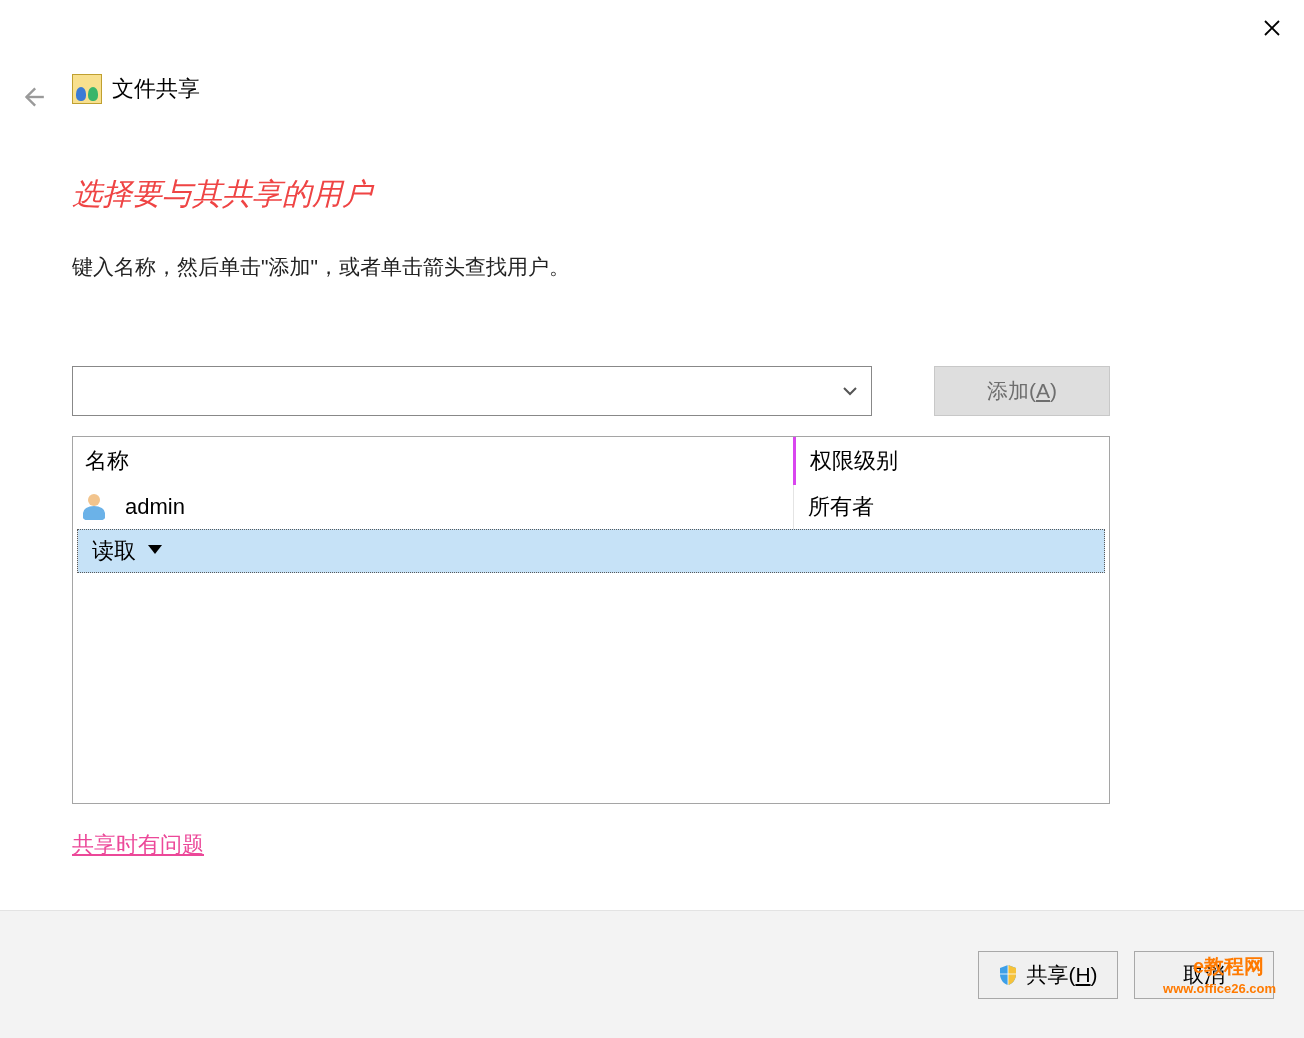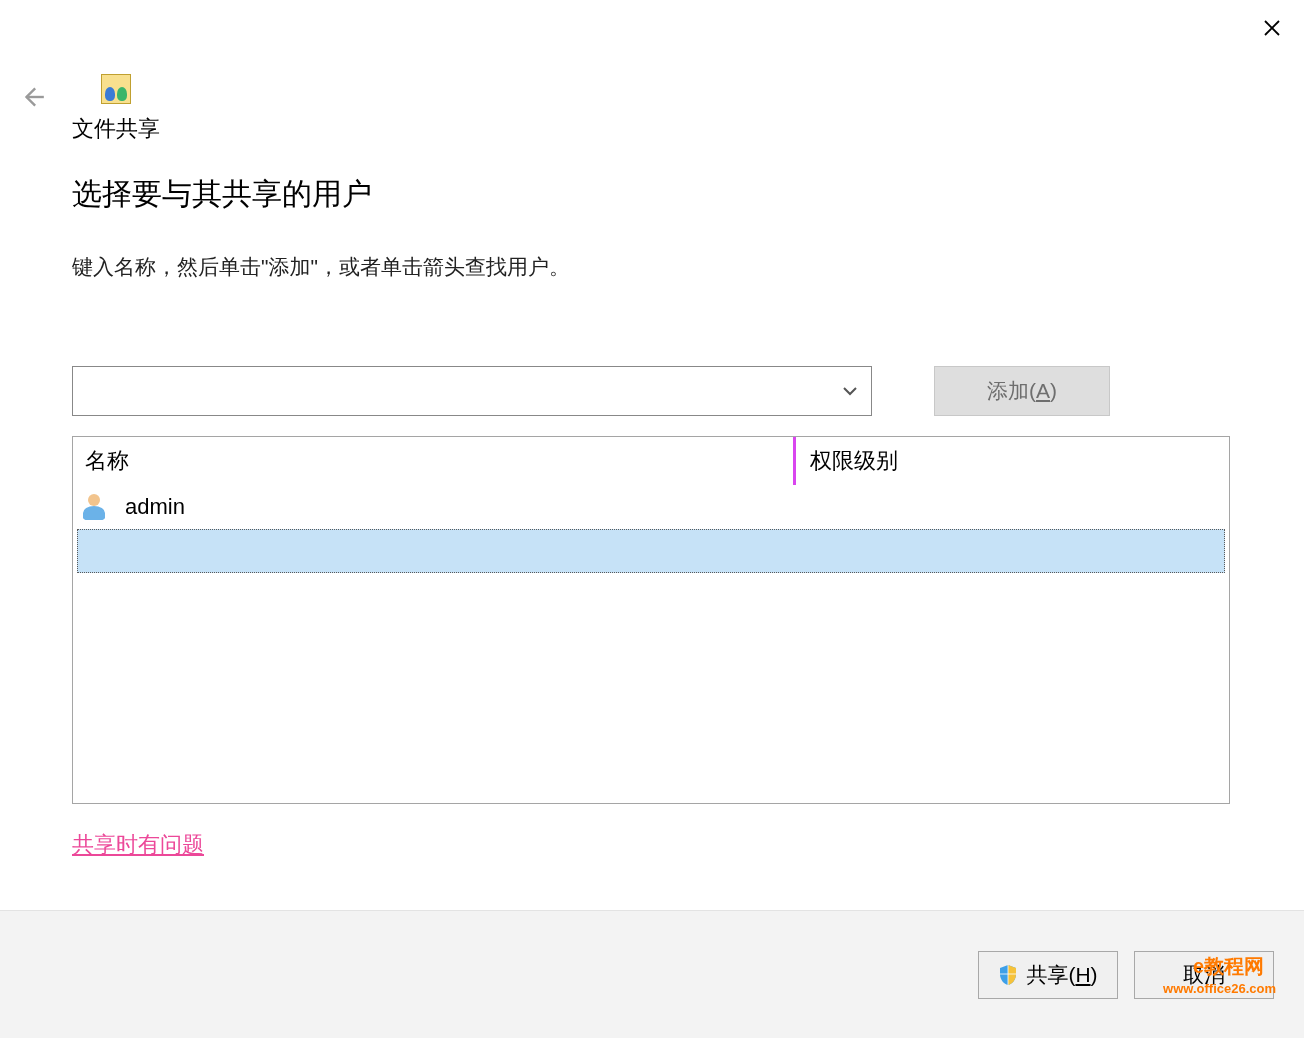--- a/index.html
+++ b/index.html
@@ -39,21 +39,20 @@
     color: #9a9a9a;
   }
   .nav-back svg { width: 26px; height: 26px; stroke: #9a9a9a; stroke-width: 2.2; fill: none; }
   .header-row {
     position: absolute;
     top: 74px;
     left: 72px;
     display: flex;
     align-items: center;
     gap: 10px;
-    flex-direction: column;
   }
   .app-icon {
     width: 30px;
     height: 30px;
     background: #f8e08e;
     border: 1px solid #c0a030;
     position: relative;
   }
   .app-icon::before, .app-icon::after {
     content: "";
@@ -64,21 +63,22 @@
     border-radius: 50% 50% 40% 40%;
   }
   .app-icon::before { left: 3px; background: #3a7bd5; }
   .app-icon::after { right: 3px; background: #3ab56a; }
   .header-title { font-size: 22px; }
   .main-heading {
     position: absolute;
     top: 174px;
     left: 72px;
     font-size: 30px;
-    color: #000000;
+    color: #ef4444;
+    font-style: italic;
   }
   .instruction {
     position: absolute;
     top: 253px;
     left: 72px;
     font-size: 21px;
     color: #222;
   }
   .input-row {
     position: absolute;
@@ -121,21 +121,21 @@
     display: flex;
     align-items: center;
     justify-content: center;
     margin-left: 48px;
   }
   .add-btn .ul { text-decoration: underline; }
   .list-box {
     position: absolute;
     top: 436px;
     left: 72px;
-    width: 1158px;
+    width: 1038px;
     height: 368px;
     border: 1px solid #a5a5a5;
     background: #fff;
     font-size: 22px;
   }
   .list-header {
     display: flex;
     height: 48px;
     align-items: center;
   }
@@ -297,24 +297,35 @@
   </div>
 
   <div class="list-row">
     <div class="name-cell">
       <span class="user-icon">
           <span class="head"></span>
           <span class="body"></span>
         </span>
       <span>admin</span>
     </div>
+    <div class="perm-cell">
+      <span>所有者</span>
+    </div>
   </div>
 
   <div class="row-selected-wrap">
     <div class="list-row row-selected">
+      <div class="perm-cell">
+        <span>读取</span>
+        <span class="dropdown-caret">
+          <svg viewBox="0 0 18 18">
+              <polygon points="2,5 16,5 9,14"></polygon>
+            </svg>
+        </span>
+      </div>
     </div>
   </div>
 </div>
 
 <div class="help-link">共享时有问题</div>
 
 <div class="footer">
   <div class="footer-btn">
     <svg class="shield-icon" viewBox="0 0 20 22">
       <path d="M10 1 L18 4 V10 C18 16 14 20 10 21 C6 20 2 16 2 10 V4 Z" fill="#3ea0e8"></path>

